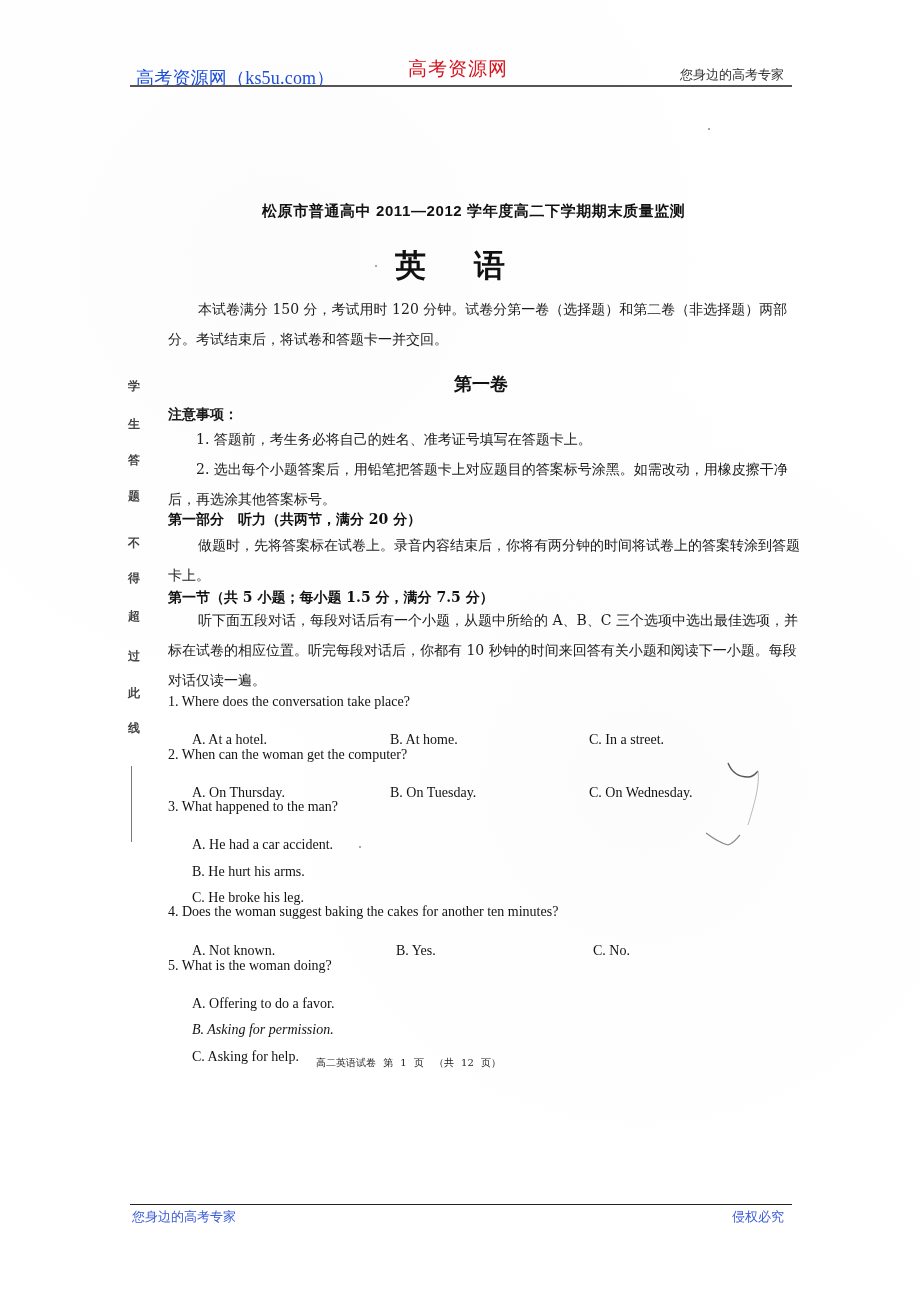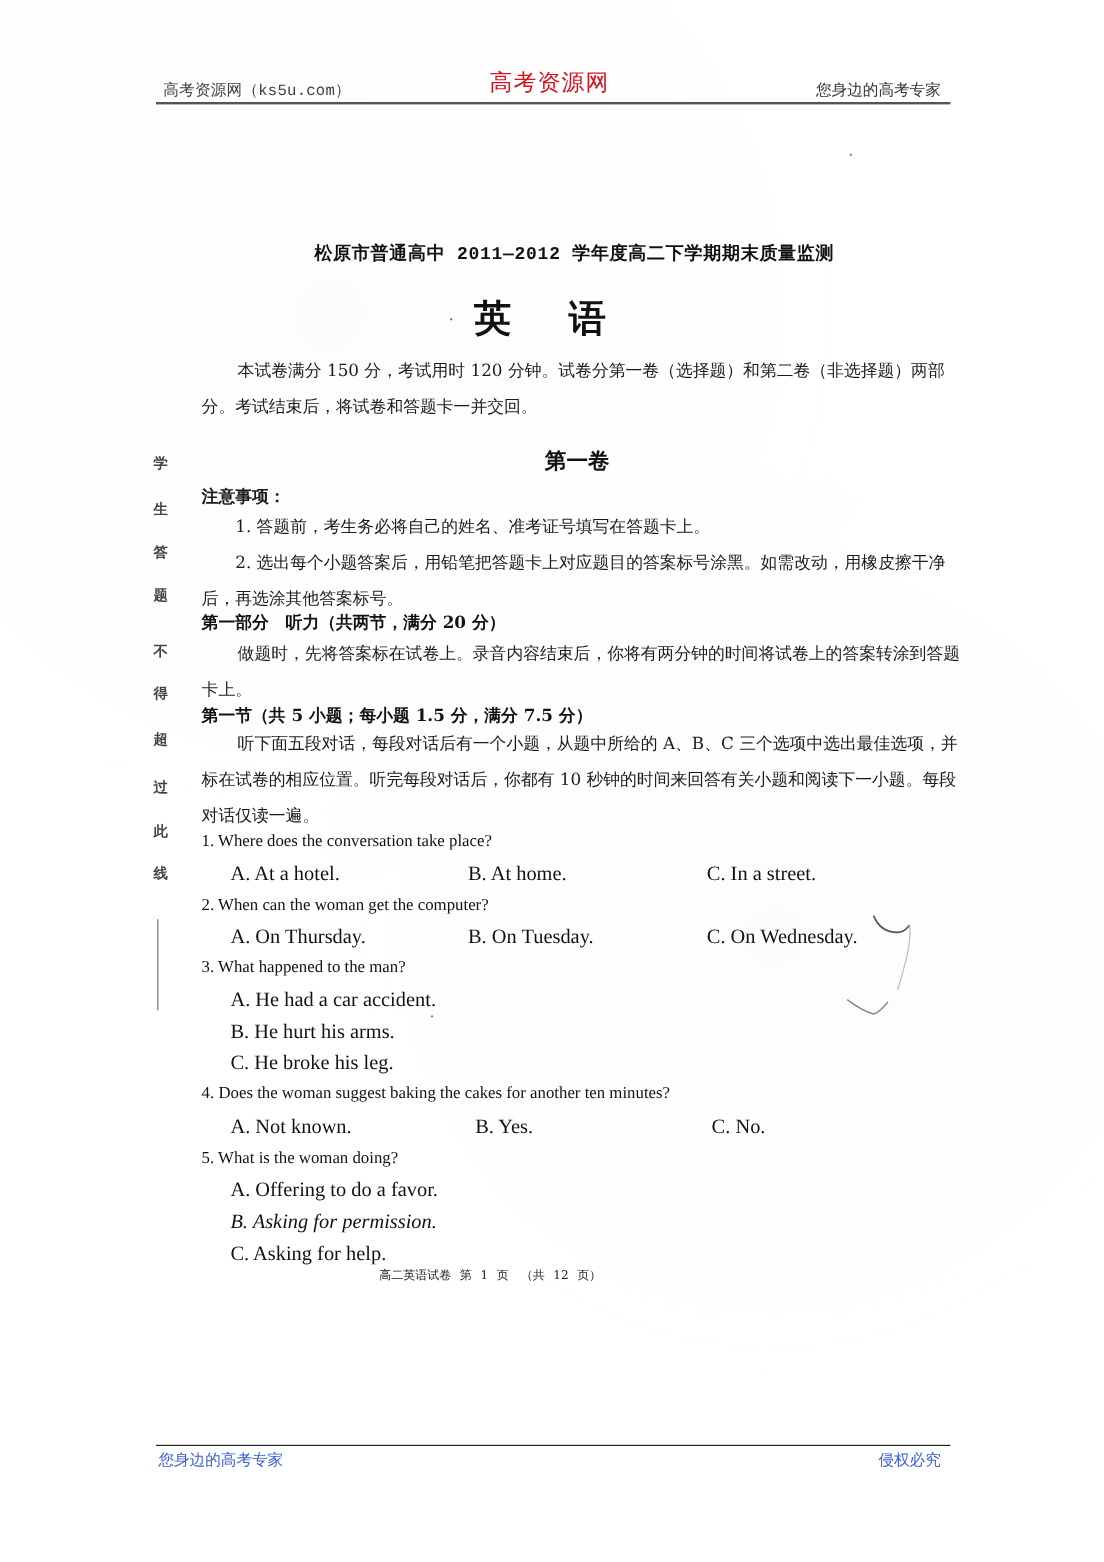--- a/index.html
+++ b/index.html
@@ -10,38 +10,38 @@
       position: absolute; left: 0; top: 0; width: 920px; height: 1302px;
       background:
         radial-gradient(circle at 30% 20%, rgba(200,200,200,0.05) 0, transparent 40%),
         radial-gradient(circle at 70% 60%, rgba(200,200,200,0.05) 0, transparent 40%),
         #ffffff;
     }
 
     
     .site-header { position: absolute; left: 130px; top: 56px; width: 662px; height: 32px; }
     .site-header .left {
-      position: absolute; left: 6px; top: 10px; font-size: 13px; color: #404040;
-      font-family: Liberation Mono, monospace; letter-spacing: 0.2px;
+      position: absolute; left: 6px; top: 10px; font-size: 18px; color: #1d4ed8;
+      font-family: Liberation Serif, serif; letter-spacing: 0.2px;
     }
     .site-header .logo {
       position: absolute; left: 278px; top: 0px; font-size: 19px; color: #d4141f;
       font-family: "DejaVu Serif", serif; letter-spacing: 1px;
     }
     .site-header .right {
       position: absolute; right: 8px; top: 10px; font-size: 13px; color: #333;
       font-family: "DejaVu Serif", serif;
     }
     .header-rule { position: absolute; left: 130px; top: 85px; width: 662px; height: 2px; background: #555; }
 
     
     .exam-title {
       position: absolute; left: 262px; top: 202px; width: 460px; text-align: left;
       font-size: 15px; font-weight: bold; color: #111; letter-spacing: 0.6px;
-      font-family: Liberation Mono, monospace;
+      font-family: Liberation Sans, sans-serif;
     }
     .subject-title {
       position: absolute; left: 395px; top: 245px; font-size: 31px; font-weight: bold;
       letter-spacing: 48px; color: #111; font-family: "DejaVu Serif", serif;
     }
 
     .para {
       position: absolute; font-size: 14px; line-height: 30px; color: #1a1a1a;
       font-family: "DejaVu Serif", serif;
     }
@@ -66,22 +66,23 @@
     .part1-text { left: 168px; top: 530px; width: 640px; text-indent: 30px; }
     .sec1-head { left: 168px; top: 585px; }
     .sec1-text { left: 168px; top: 605px; width: 640px; text-indent: 30px; }
 
     
     .q-stem {
       position: absolute; left: 168px; font-size: 14px; line-height: 20px; color: #111;
       font-family: "Liberation Serif", "DejaVu Serif", serif;
     }
     .opt {
-      position: absolute; font-size: 17px; line-height: 20px; color: #111;
+      position: absolute; font-size: 14px; line-height: 20px; color: #111;
       font-family: "Liberation Serif", "DejaVu Serif", serif;
+      margin-top: 12px;
     }
 
     .page-footer-text {
       position: absolute; left: 316px; top: 1056px; font-size: 10px; color: #222;
       font-family: "DejaVu Serif", serif; word-spacing: 4px;
     }
 
     
     .margin-char {
       position: absolute; left: 128px; font-size: 12px; color: #444; font-weight: bold;

